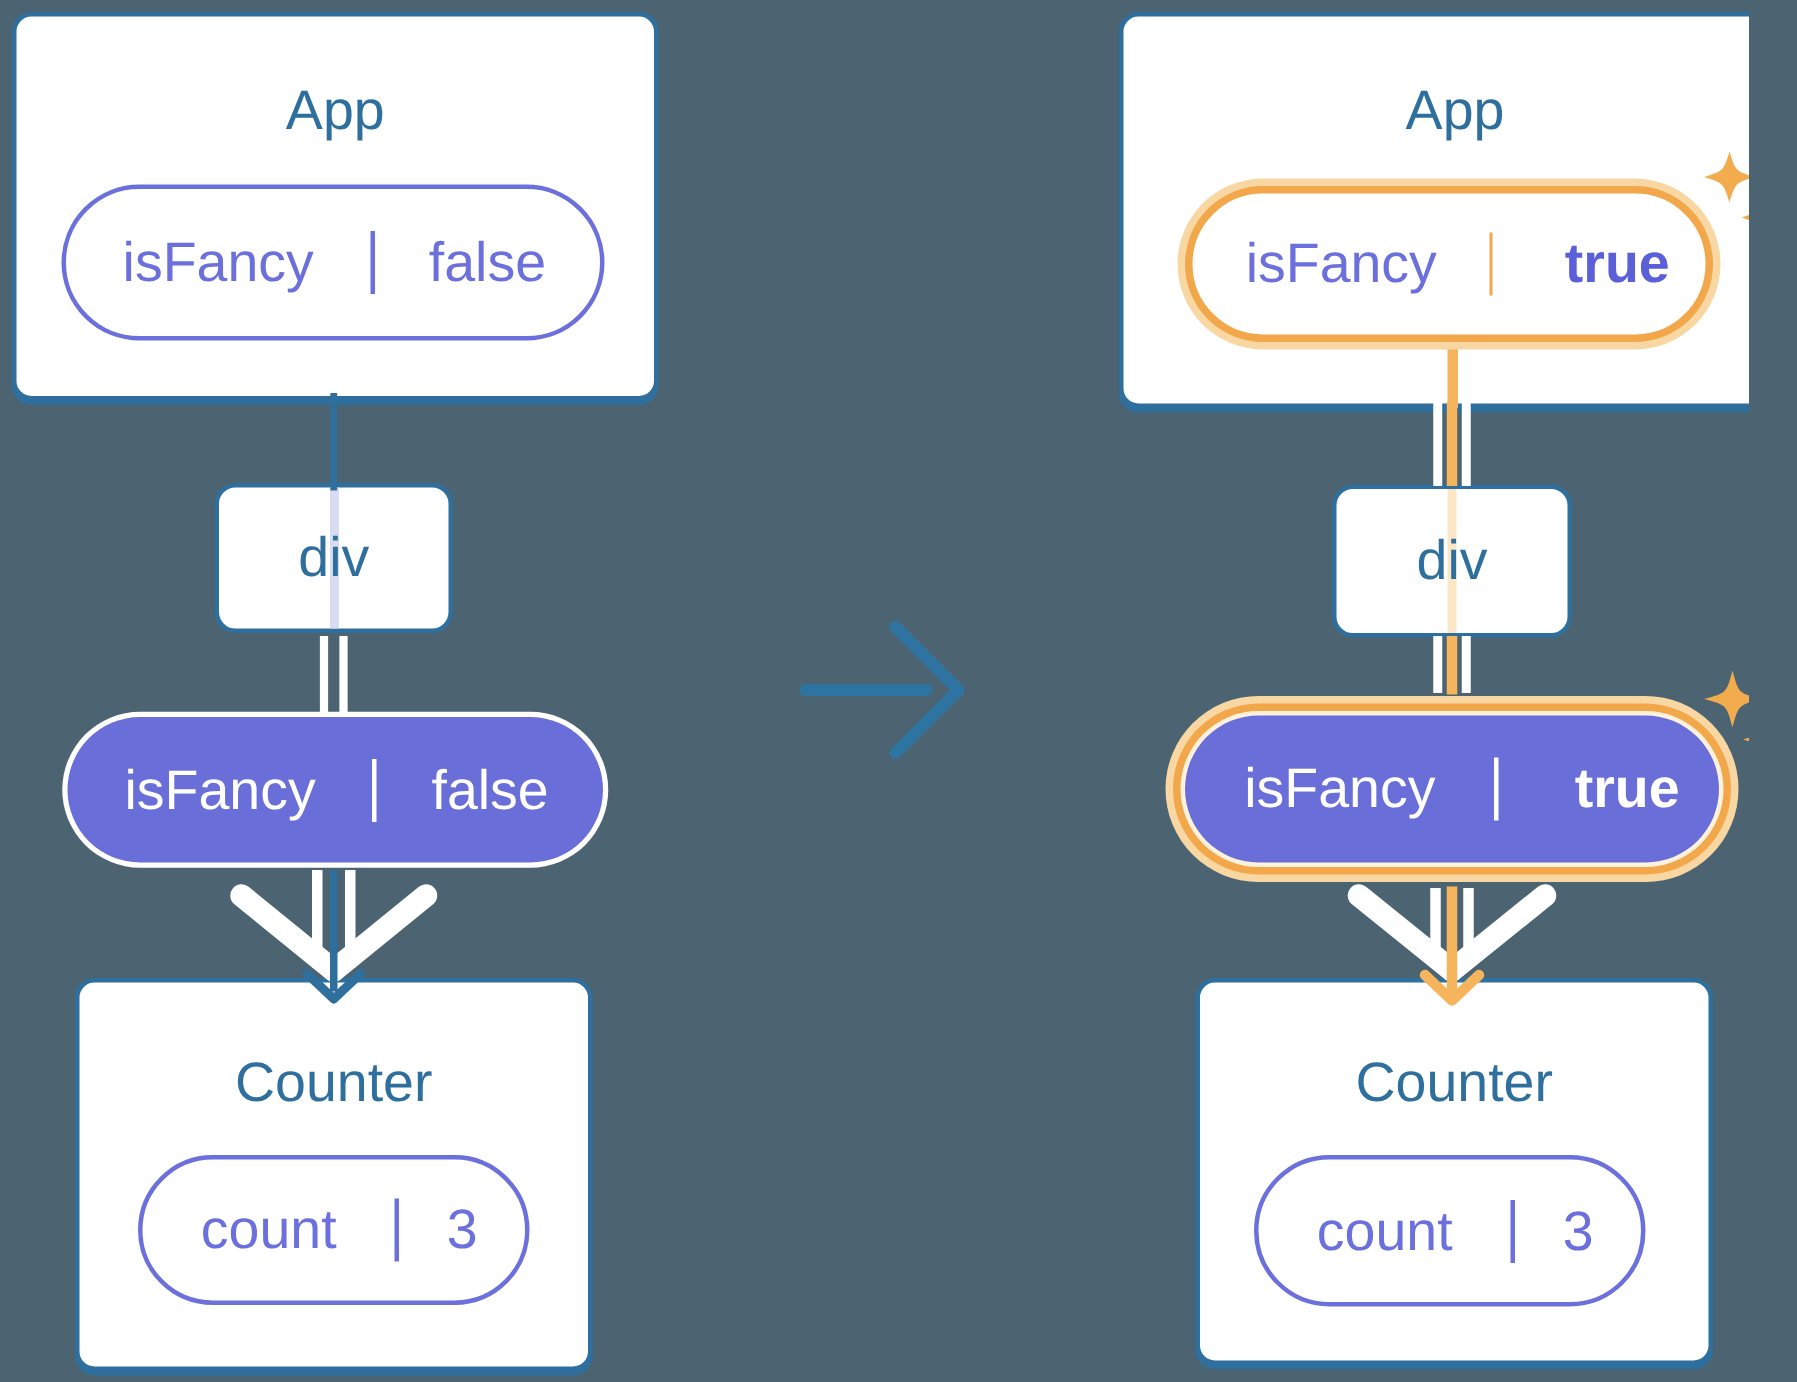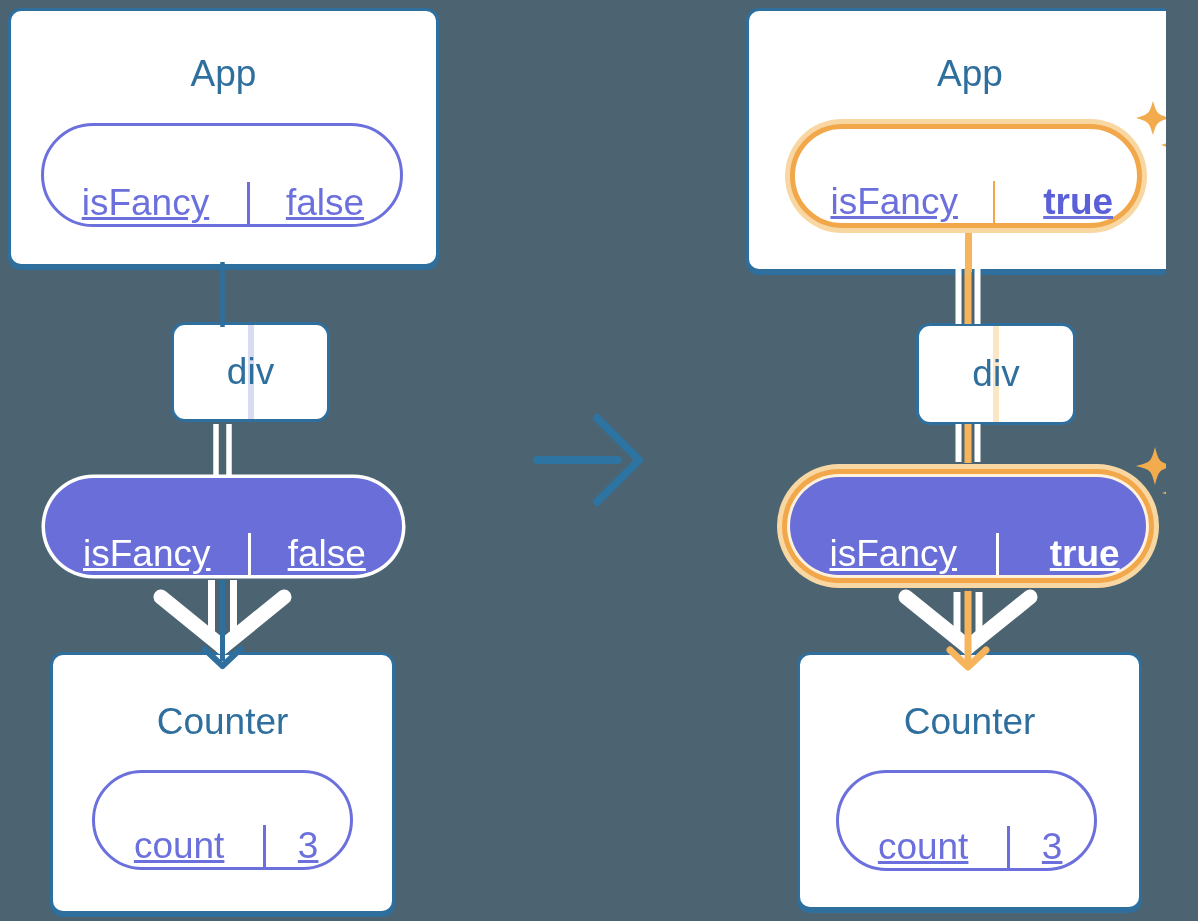--- a/index.html
+++ b/index.html
@@ -10,33 +10,33 @@
   .card{
     position:absolute;background:#fff;border:3px solid #2E6F9E;
     border-radius:13px;box-shadow:0 3px 0 0 #2E6F9E;z-index:1;
   }
   .card-title{
     position:absolute;left:0;right:0;top:44px;text-align:center;
     font-size:37px;font-weight:500;color:#2F6F9E;line-height:1;
   }
   .divbox{
     position:absolute;background:#fff;border:3px solid #2E6F9E;
-    border-radius:14px;z-index:1;margin-left:28px;
+    border-radius:14px;z-index:1;
   }
   .divbox .thread{
     position:absolute;top:0;bottom:0;left:50%;width:6px;margin-left:-3px;
   }
   .divbox .divlabel{
     position:relative;z-index:2;width:100%;height:100%;
     display:flex;align-items:center;justify-content:center;
     font-size:37px;font-weight:500;color:#2F6F9E;
   }
   .pill{
-    position:absolute;display:flex;align-items:flex-end;border-radius:999px;
-    font-size:37px;z-index:4;text-decoration:underline;
+    position:absolute;display:flex;align-items:center;border-radius:999px;
+    font-size:37px;z-index:4;
   }
   .pill .cell{display:flex;align-items:center;justify-content:center;}
   .pill .cell-key{flex:0 0 57%;}
   .pill .cell-val{flex:1 1 auto;}
   .pill-outline{background:#fff;border:3px solid #6B70DC;color:#6B70DC;}
   .pill-outline .cell-key{border-right:3px solid #6B70DC;}
   .pill-counter .cell-key{flex:0 0 66%;}
   .pill-ring{
     background:#fff;border:5px solid #F1A74A;color:#6B70DC;
     box-shadow:0 0 0 5px #F9D7A2;

